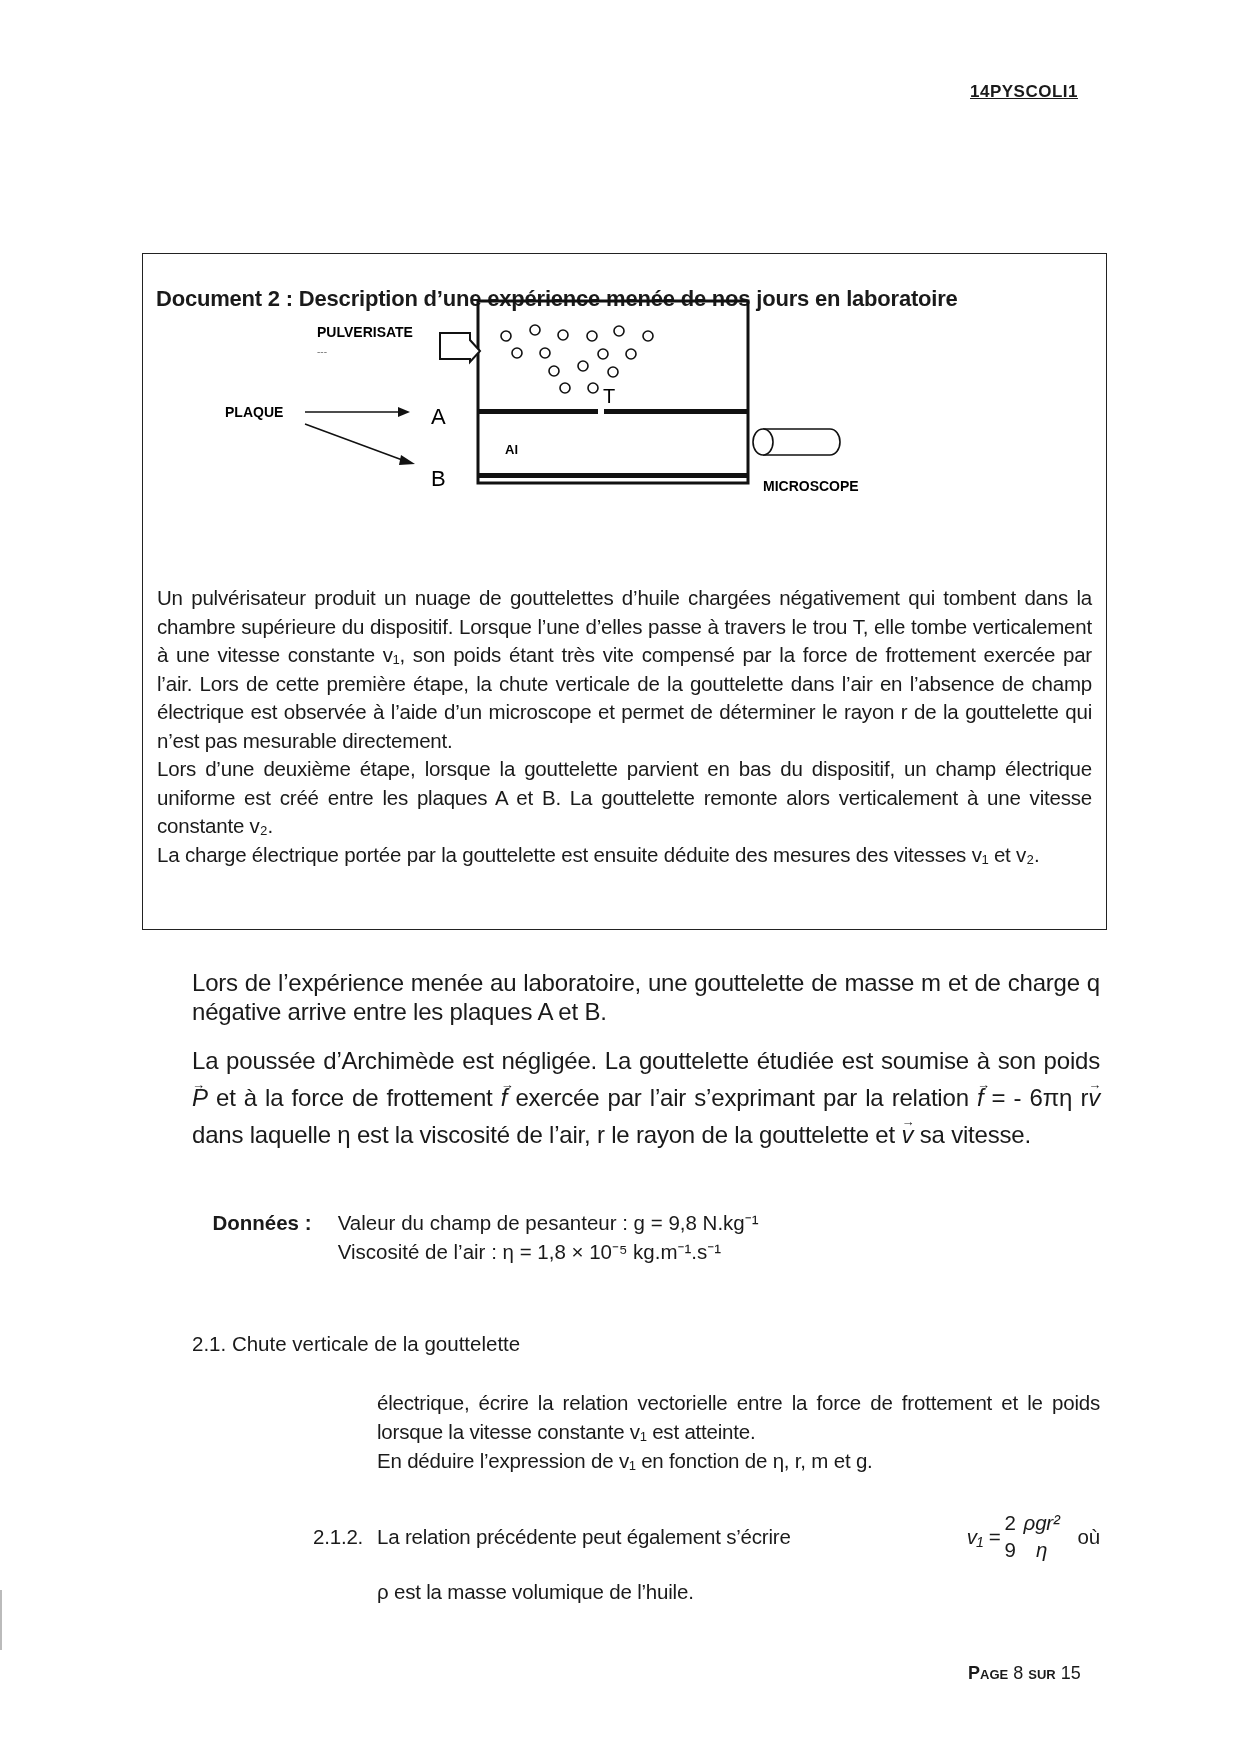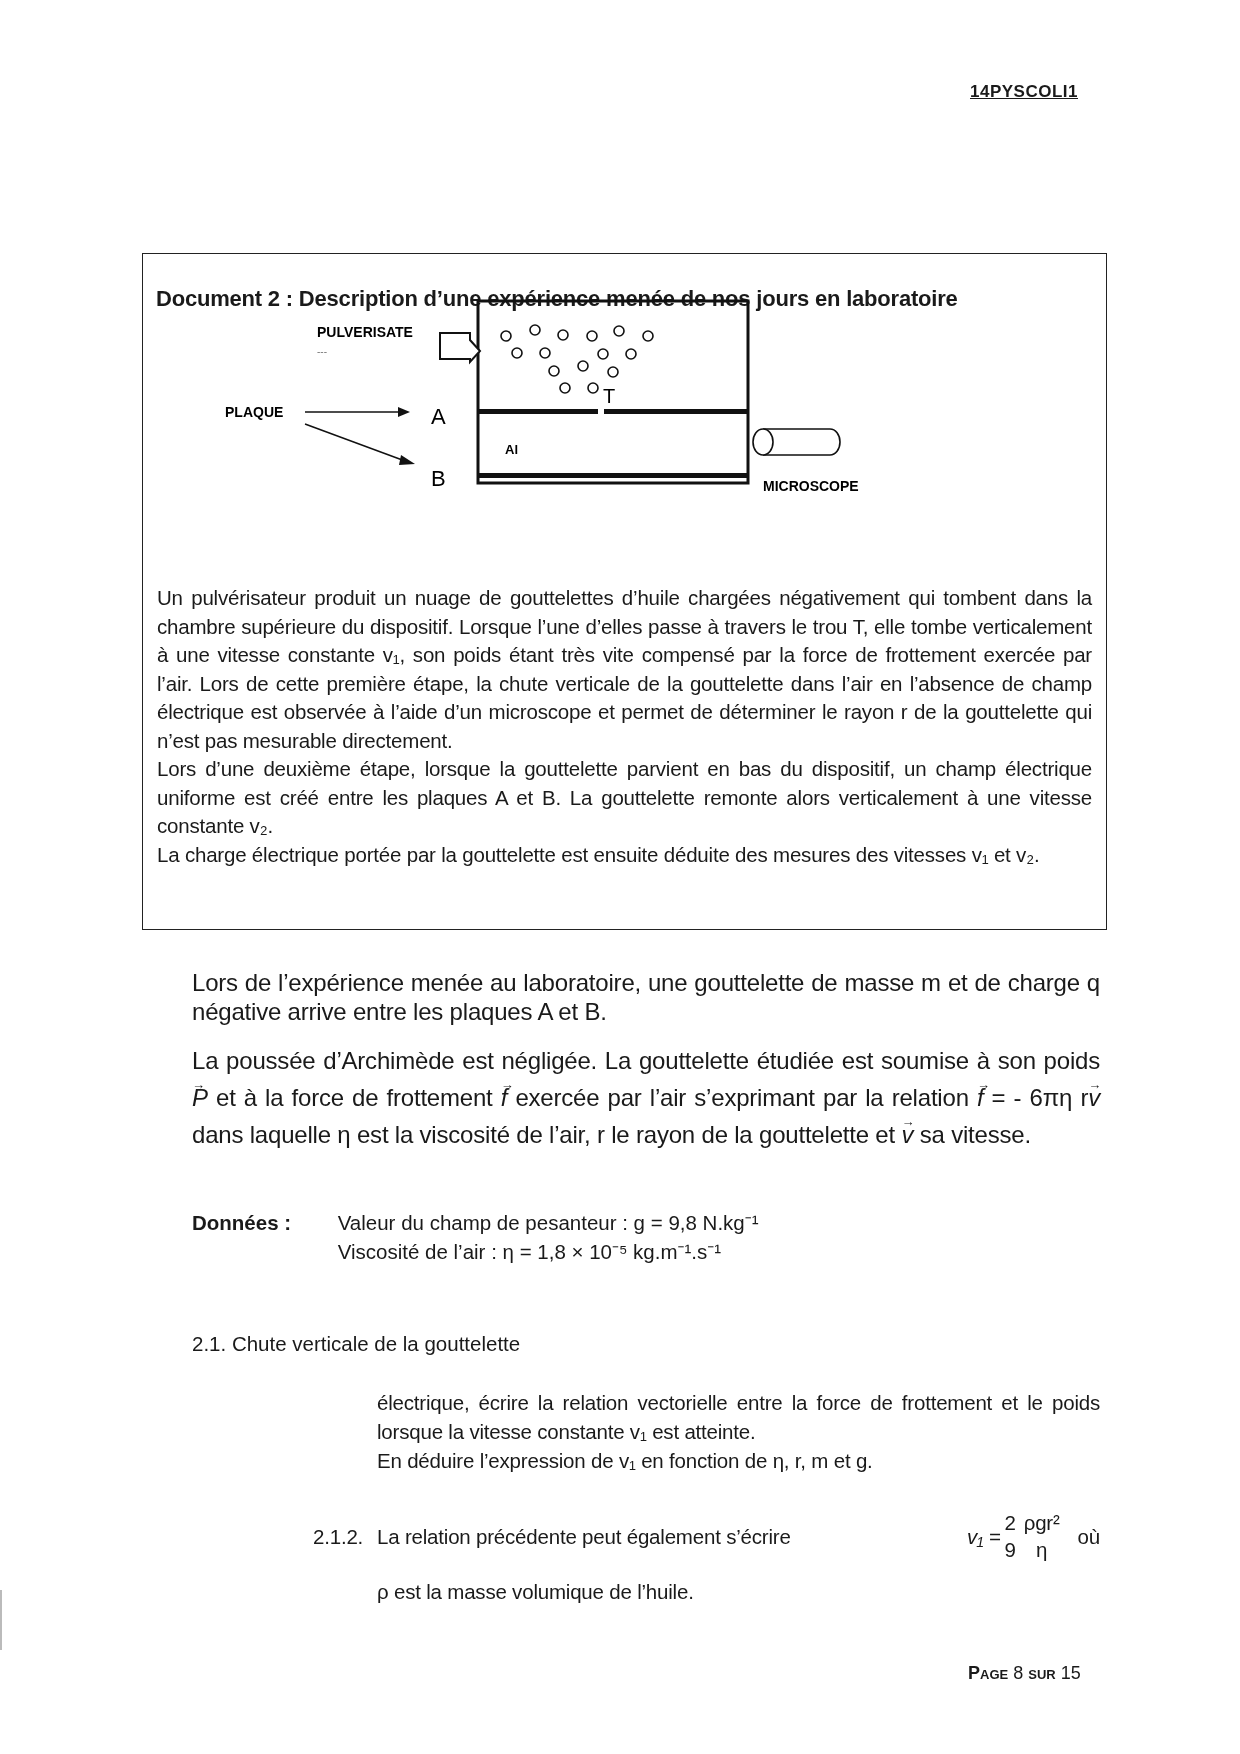--- a/index.html
+++ b/index.html
@@ -8,21 +8,21 @@
   .docbox { position:absolute; left:142px; top:253px; width:965px; height:677px; border:1.5px solid #222; box-sizing:border-box; }
   .doctitle { position:absolute; left:13px; top:32px; font-weight:bold; font-size:22px; letter-spacing:-0.2px; }
   .diagram { position:absolute; left:0; top:45px; width:965px; height:520px; }
   .doctext { position:absolute; left:14px; top:330px; width:935px; font-size:20.5px; line-height:28.5px; text-align:justify; letter-spacing:-0.2px; }
   .doctext p { margin:0; }
   .body { position:absolute; left:192px; width:908px; font-size:24px; line-height:29px; text-align:justify; letter-spacing:-0.2px; }
   .body p { margin:0; }
   .vec { position:relative; display:inline-block; font-style:italic; }
   .vec::before { content:"→"; position:absolute; left:0; top:-13px; font-size:13px; font-style:normal; }
   .donnees { position:absolute; left:192px; top:1208px; font-size:20.5px; line-height:29px; }
-  .donnees .lbl { font-weight:bold; display:inline-block; width:140px; vertical-align:top; }
+  .donnees .lbl { font-weight:bold; display:inline-block; width:140px; vertical-align:top;text-align:center; }
   .donnees .vals { display:inline-block; vertical-align:top; }
   .sec { position:absolute; left:192px; top:1332px; font-size:20.5px; }
   .q { position:absolute; left:313px; width:787px; font-size:20.5px; line-height:29px; text-align:justify; letter-spacing:-0.2px; }
   .q .num { display:inline-block; width:64px; }
   .q .indent { padding-left:64px; }
   .frac { display:inline-flex; flex-direction:column; align-items:center; vertical-align:middle; line-height:26px; margin:0 4px; }
   .frac span:first-child { border-bottom:1px solid #fff; }
   .pagefoot { position:absolute; left:968px; top:1663px; font-size:18px; }
   .pagefoot .sc { font-weight:bold; font-variant:small-caps; }
   .margin-mark { position:absolute; left:0; width:2px; background:#bbb; }
@@ -125,21 +125,21 @@
 
 <div class="q" style="top:1510px;">
   <div style="display:flex; align-items:center; justify-content:space-between;">
     <span><span class="num">2.1.2.</span><span>La relation précédente peut également s’écrire</span></span>
     <span style="display:flex; align-items:center;">
       <span style="font-style:italic;">v₁ =</span>
       <span class="frac">
           <span>2</span>
           <span>9</span>
         </span>
-      <span class="frac" style="">
+      <span class="frac" style="font-style:italic;">
           <span>ρgr²</span>
           <span>η</span>
         </span>
       <span style="margin-left:14px;">où</span>
     </span>
   </div>
   <div class="indent" style="margin-top:14px;">ρ est la masse volumique de l’huile.</div>
 </div>
 
 <div class="pagefoot">

